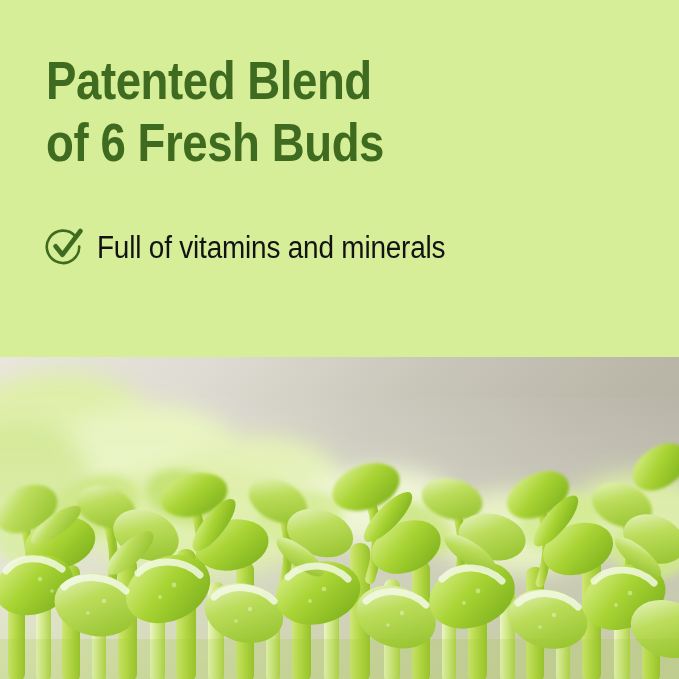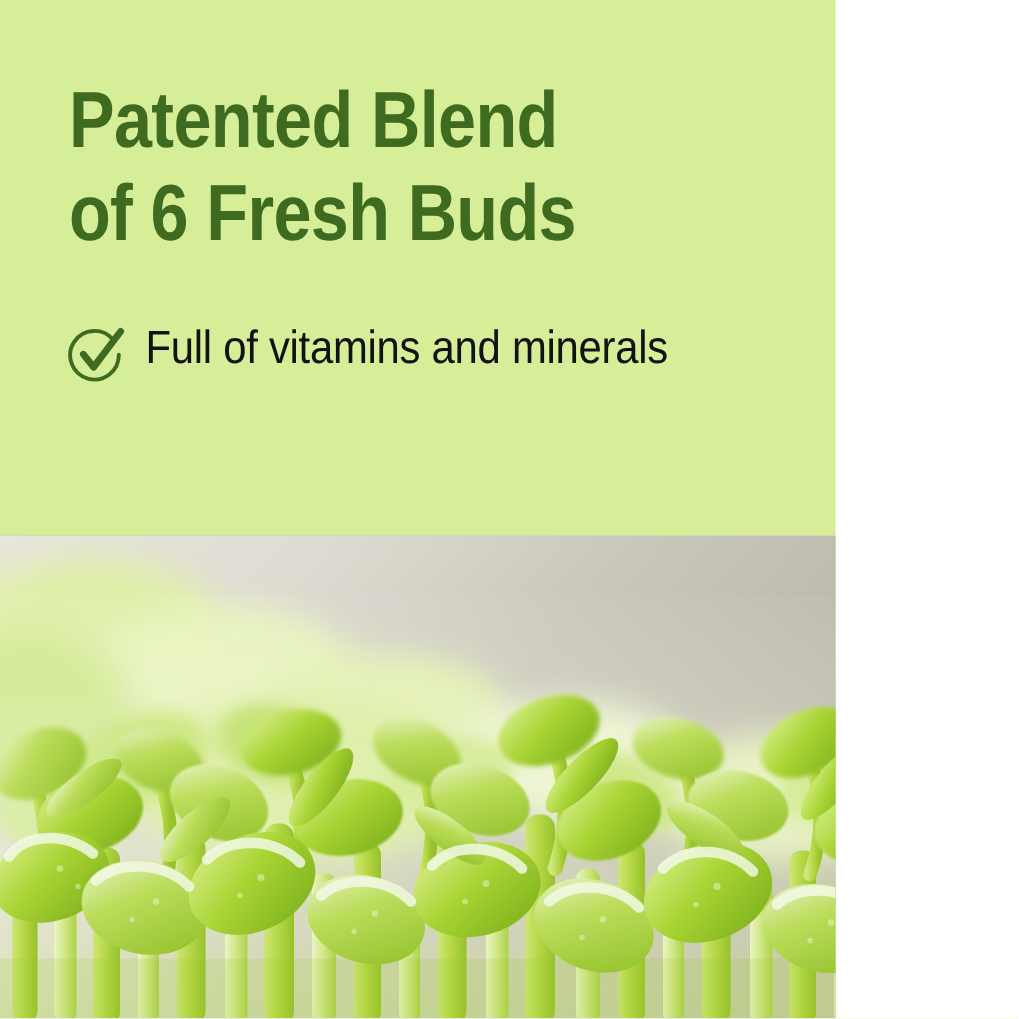--- a/index.html
+++ b/index.html
@@ -7,21 +7,21 @@
     margin: 0;
     padding: 0;
     background: #ffffff;
   }
   body {
     font-family: "Liberation Sans", sans-serif;
   }
 
   .banner {
     position: relative;
-    width: 557px;
+    width: 679px;
     height: 679px;
     overflow: hidden;
     background: #ffffff;
   }
 
   
   .info-panel {
     position: absolute;
     left: 0;
     top: 0;
@@ -51,21 +51,21 @@
   }
 
   .benefits {
     position: absolute;
     left: 44px;
     top: 215px;
     width: 620px;
   }
   .benefit-row {
     display: flex;
-    align-items: flex-start;
+    align-items: flex-end;
     height: 50px;
     margin-bottom: 2px;
   }
   .check-icon {
     flex: 0 0 auto;
     width: 40px;
     height: 40px;
     margin-right: 13px;
     display: block;
   }

